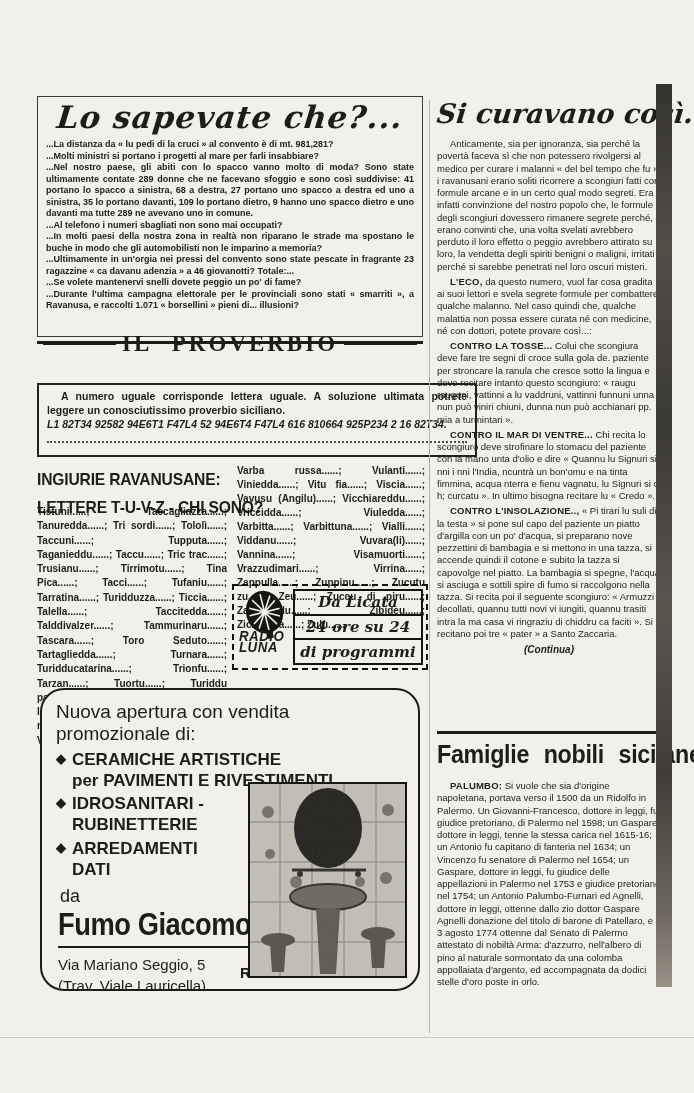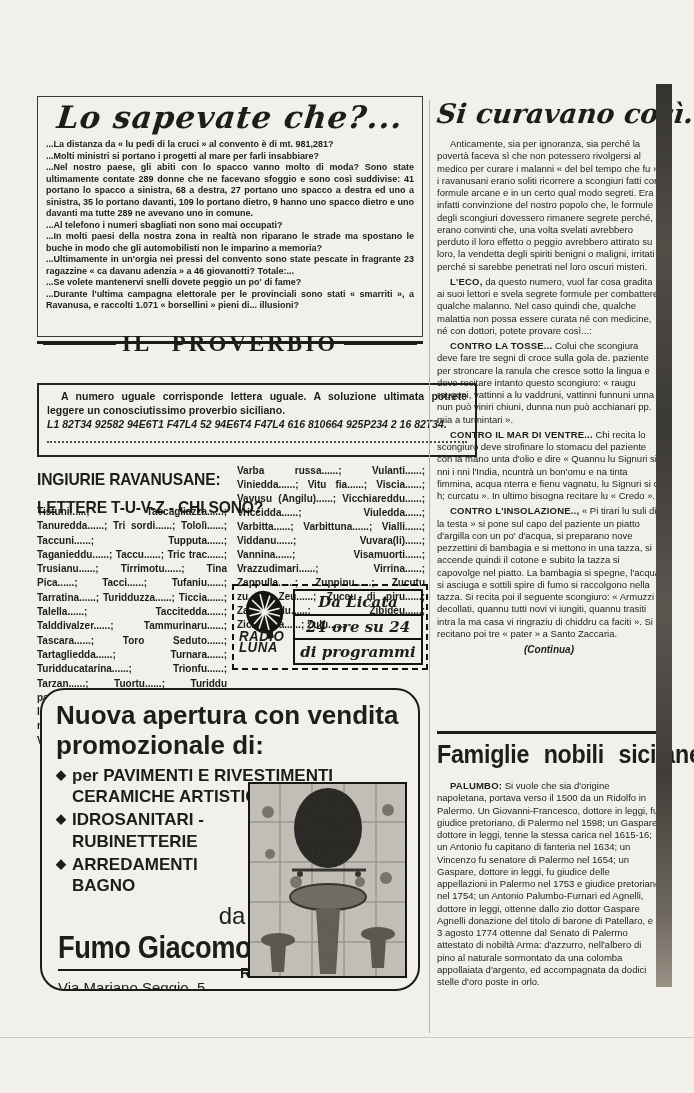--- a/index.html
+++ b/index.html
@@ -44,25 +44,25 @@
   .radio-logo-text{position:absolute;left:2px;top:42px;font-size:14px;font-weight:900;line-height:.78;
     letter-spacing:.5px;transform:scaleX(.95);transform-origin:left;}
   .radio-frame{flex:1;border:2.5px solid #131312;display:flex;flex-direction:column;}
   .radio-row{flex:1;display:flex;align-items:center;justify-content:center;
     font-family:"DejaVu Serif",serif;font-style:italic;font-weight:bold;font-size:15px;white-space:nowrap;}
   .radio-row + .radio-row{border-top:2.5px solid #131312;}
 
   
   .fumo-box{position:absolute;left:40px;top:688px;width:380px;height:303px;border:2.5px solid #1b1b1a;
     border-radius:24px;box-sizing:border-box;padding:11px 14px;overflow:hidden;background:#f1f0ea;}
-  .fumo-intro{font-size:26px;line-height:1.15;margin:0;font-weight:bold;}
+  .fumo-intro{font-size:19px;line-height:1.15;margin:0;}
   .fumo-bullets{margin-top:4px;}
   .fumo-bullet{display:flex;font-size:17px;font-weight:700;line-height:1.25;margin-top:2px;width:215px;}
   .fumo-bullet .diamond{font-size:13px;margin:2px 6px 0 0;}
-  .fumo-da{font-size:24px;margin:6px 0 0 4px;text-align:center;}
+  .fumo-da{font-size:18px;margin:6px 0 0 4px;}
   .fumo-name{font-size:31px;font-weight:900;transform:scaleX(.88);transform-origin:left;white-space:nowrap;
     border-bottom:2px solid #1b1b1a;display:inline-block;padding-bottom:3px;margin:0 0 6px 2px;letter-spacing:-0.5px;}
   .fumo-addr{font-size:15px;line-height:1.4;margin-left:2px;}
   .fumo-city{position:absolute;left:198px;bottom:8px;font-size:15px;font-weight:900;letter-spacing:4px;}
   .fumo-photo{position:absolute;left:206px;top:92px;width:159px;height:196px;}
 
   
   .colrule{position:absolute;left:429px;top:100px;width:1px;height:933px;background:#b4b2ab;}
   .right-col{position:absolute;left:437px;top:98px;width:224px;}
   .curavano-title{font-family:"DejaVu Serif",serif;font-style:italic;font-weight:bold;font-size:27px;
@@ -141,36 +141,36 @@
 
   <div class="fumo-box">
     <p class="fumo-intro">
       <span style="display:block">Nuova apertura con vendita</span>
       <span style="display:block">promozionale di:</span>
     </p>
     <div class="fumo-bullets">
       <div class="fumo-bullet" style="width:330px">
         <span class="diamond">◆</span>
         <span>
+          <span style="display:block">CERAMICHE ARTISTICHE</span>
           <span style="display:block">per PAVIMENTI E RIVESTIMENTI</span>
-          <span style="display:block">CERAMICHE ARTISTICHE</span>
         </span>
       </div>
       <div class="fumo-bullet">
         <span class="diamond">◆</span>
         <span>
           <span style="display:block">IDROSANITARI -</span>
           <span style="display:block">RUBINETTERIE</span>
         </span>
       </div>
       <div class="fumo-bullet">
         <span class="diamond">◆</span>
         <span>
           <span style="display:block">ARREDAMENTI</span>
-          <span style="display:block">BAGNO</span>
+          <span style="display:block">DATI</span>
         </span>
       </div>
     </div>
     <div class="fumo-da">da</div>
     <div class="fumo-name">Fumo Giacomo</div>
     <div class="fumo-addr">
       <div>Via Mariano Seggio, 5</div>
       <div>(Trav. Viale Lauricella)</div>
 
     </div>

